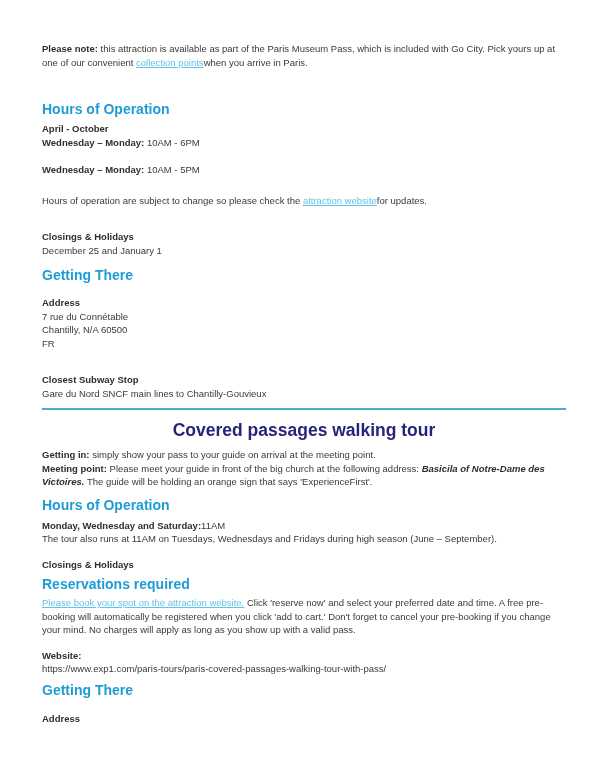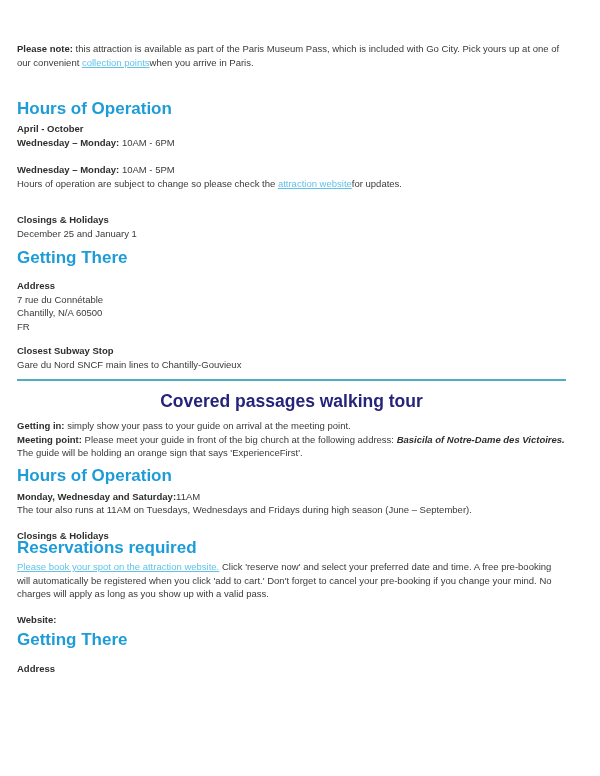--- a/index.html
+++ b/index.html
@@ -5,69 +5,69 @@
   * { margin:0; padding:0; box-sizing:border-box; }
   html,body { background:#ffffff; }
   body {
     width:600px; height:776px;
     font-family:"Liberation Sans", sans-serif;
     -webkit-font-smoothing:antialiased;
   }
   .page {
     position:relative;
     width:600px; height:776px;
-    padding:42px 34px 0 17px;
+    padding:42px 34px 0 42px;
     overflow:hidden;
     background:#ffffff;
   }
   .body-text {
     font-size:9.5px;
     line-height:13.5px;
     color:#3a3a38;
   }
   .bold { font-weight:bold; color:#2e2e2c; }
   .bold-italic { font-weight:bold; font-style:italic; color:#2e2e2c; }
   .link {
     color:#5fc2e8;
     text-decoration:underline;
     cursor:pointer;
   }
   .section-header {
-    font-size:17px;
+    font-size:14px;
     line-height:12px;
     font-weight:bold;
     color:#1e9cd7;
   }
   .main-title {
     font-size:17.5px;
     line-height:22px;
     font-weight:bold;
     color:#26237b;
   }
   .divider {
     height:2px;
     background:#4faec5;
     border:none;
     margin-top:8px;
   }
   
   .m-hoo1   { margin-top:34px; }
   .m-sched1 { margin-top:7px; }
   .m-sched2 { margin-top:14px; }
-  .m-note   { margin-top:0; }
+  .m-note   { margin-top:17px; }
   .m-clos1  { margin-top:23px; }
   .m-gt1    { margin-top:12px; }
   .m-addr1  { margin-top:15px; }
-  .m-subway { margin-top:11px; }
+  .m-subway { margin-top:23px; }
   .m-title  { margin-top:9px;text-align:center; }
   .m-para2  { margin-top:7px; }
   .m-hoo2   { margin-top:10px; }
   .m-sched3 { margin-top:8px; }
   .m-clos2  { margin-top:12px; }
-  .m-resv   { margin-top:0; }
+  .m-resv   { margin-top:7px; }
   .m-resvp  { margin-top:6px; }
   .m-web    { margin-top:12px; }
   .m-gt2    { margin-top:8px; }
   .m-addr2  { margin-top:16px; }
 </style>
 </head>
 <body>
 
 <div class="page">
 
@@ -121,20 +121,21 @@
   <div class="body-text m-clos2">
     <div class="bold">Closings &amp; Holidays</div>
   </div>
 
   <h3 class="section-header m-resv">Reservations required</h3>
 
   <p class="body-text m-resvp"><a class="link">Please book your spot on the attraction website.</a><span> Click 'reserve now' and select your preferred date and time. A free pre-booking will automatically be registered when you click 'add to cart.' Don't forget to cancel your pre-booking if you change your mind. No charges will apply as long as you show up with a valid pass.</span></p>
 
   <div class="body-text m-web">
     <div class="bold">Website:</div>
+    <div>https://www.exp1.com/paris-tours/paris-covered-passages-walking-tour-with-pass/</div>
   </div>
 
   <h3 class="section-header m-gt2">Getting There</h3>
 
   <div class="body-text m-addr2">
     <div class="bold">Address</div>
   </div>
 
 </div>
 

